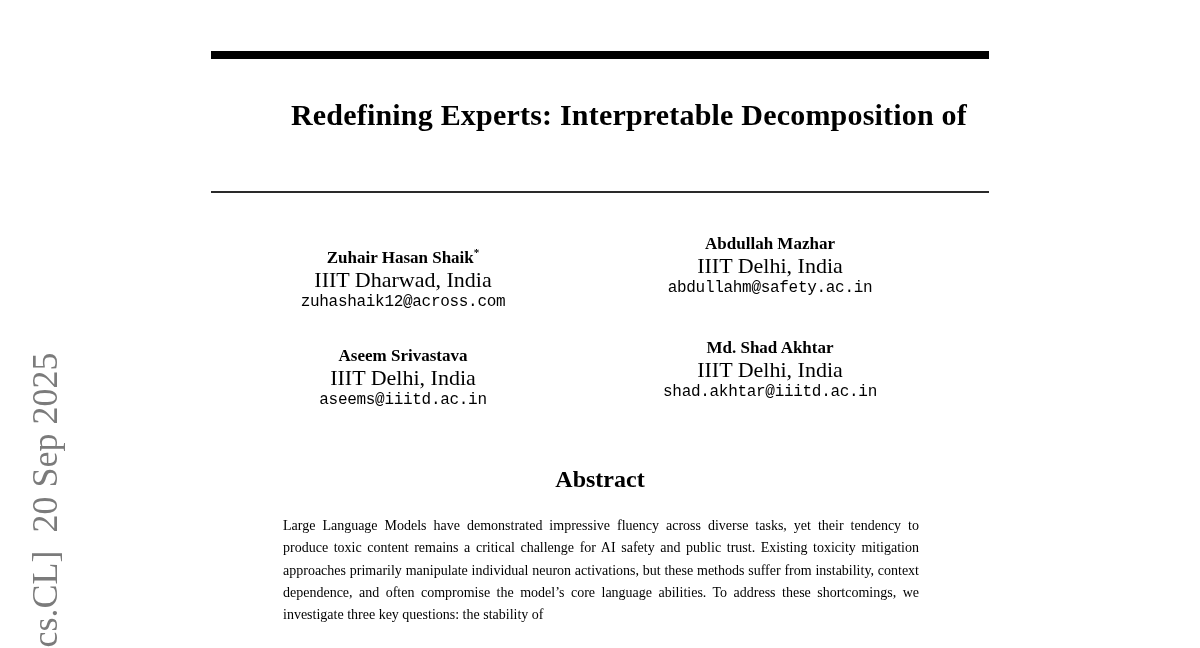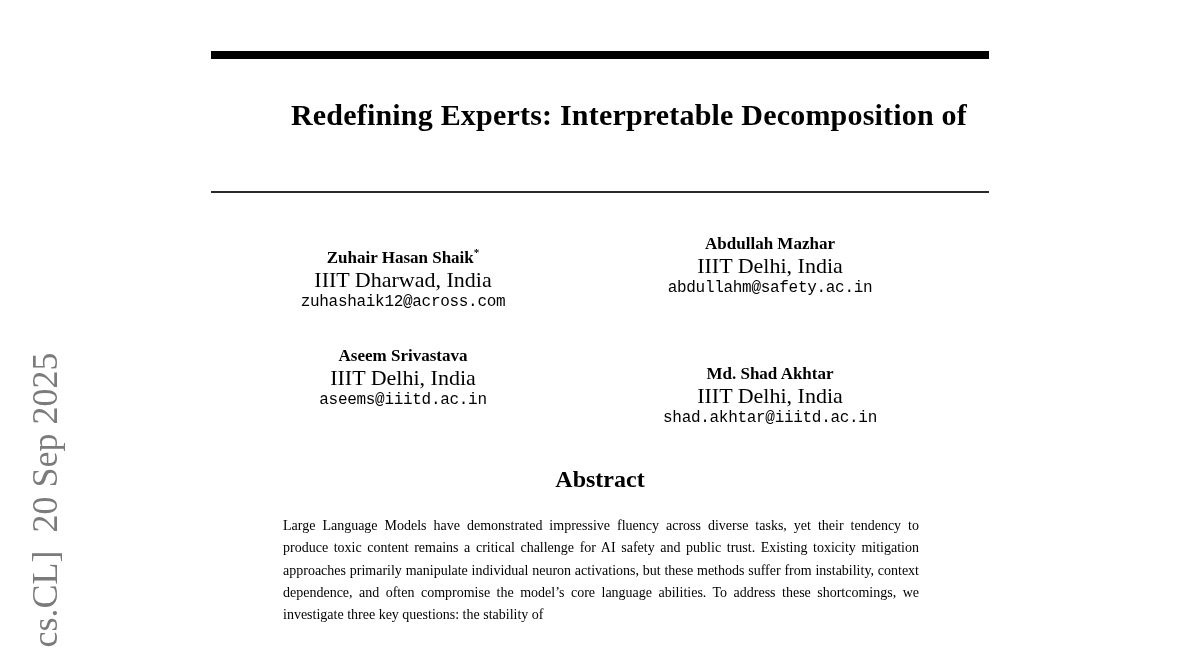--- a/index.html
+++ b/index.html
@@ -79,21 +79,21 @@
   }
   .author .author-email {
     font-family: "Liberation Mono", monospace;
     font-size: 16px;
     line-height: 22px;
     letter-spacing: -0.3px;
   }
   .author.a1 { left: 203px; top: 247px; }
   .author.a2 { left: 570px; top: 233px; }
   .author.a3 { left: 203px; top: 345px; }
-  .author.a4 { left: 570px; top: 363px; }
+  .author.a4 { left: 570px; top: 337px; }
 
   .abstract-heading {
     position: absolute;
     left: 0;
     top: 466px;
     width: 1200px;
     margin: 0;
     text-align: center;
     font-size: 24px;
     font-weight: bold;

